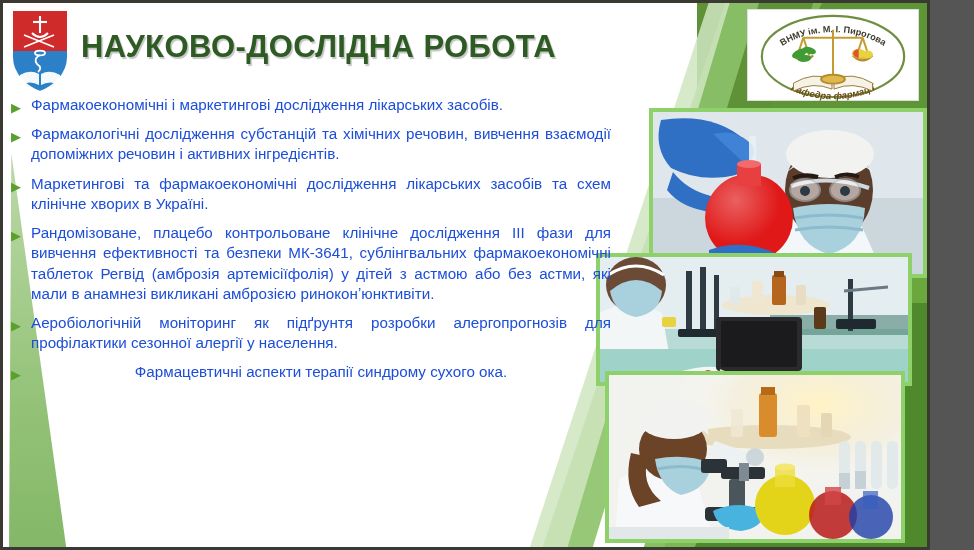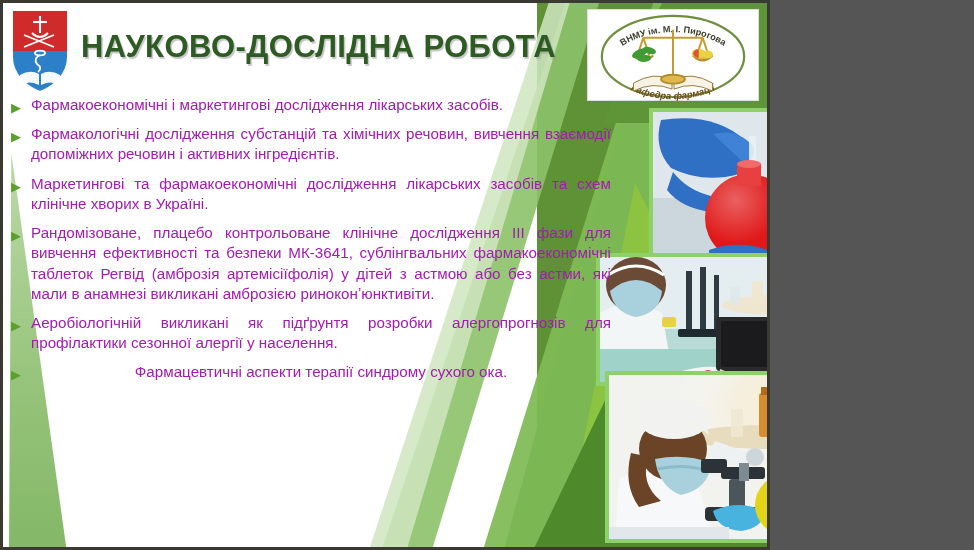--- a/index.html
+++ b/index.html
@@ -1,20 +1,20 @@
 <!DOCTYPE html>
 <html lang="uk"><head>
 <meta charset="utf-8">
 <title>Науково-дослідна робота</title>
 <style>
   html,body{margin:0;padding:0;background:#555;}
   *{box-sizing:border-box;}
   .slide{
     position:relative;
-    width:770px;height:550px;
+    width:930px;height:550px;
     background:#ffffff;
     overflow:hidden;
     font-family:"Liberation Sans","DejaVu Sans",sans-serif;
     border:3px solid #3a3a32;
   }
 
   
   .deco{position:absolute;top:0;right:0;width:420px;height:100%;overflow:hidden;z-index:1;}
   .deco i{position:absolute;display:block;}
 
@@ -79,21 +79,21 @@
     position:absolute;left:8px;top:92px;width:600px;z-index:7;
   }
   .bullet{display:flex;align-items:flex-start;margin-bottom:9px;}
   .bullet .mk{
     flex:0 0 auto;width:16px;margin-top:6px;margin-right:4px;
     color:#5aa02c;font-size:13px;line-height:1;
   }
   .bullet .tx{
     flex:1 1 auto;
     font-size:15.2px;line-height:1.33;
-    color:#a21caf;
+    color:#1d4ed8;
     text-align:justify;
     text-justify:inter-word;
   }
   .bullet:last-child .tx{text-align:center;}
 </style>
 </head>
 <body>
 
 <div class="slide">
 
@@ -359,21 +359,21 @@
     <div class="bullet">
       <span class="mk">▶</span>
       <span class="tx">Маркетингові та фармакоекономічні дослідження лікарських засобів та схем клінічне хворих в Україні.</span>
     </div>
     <div class="bullet">
       <span class="mk">▶</span>
       <span class="tx">Рандомізоване, плацебо контрольоване клінічне дослідження ІІІ фази для вивчення ефективності та безпеки МК-3641, сублінгвальних фармакоекономічні таблеток Регвід (амброзія артемісіїфолія) у дітей з астмою або без астми, які мали в анамнезі викликані амброзією риноконʼюнктивіти.</span>
     </div>
     <div class="bullet">
       <span class="mk">▶</span>
-      <span class="tx">Аеробіологічній викликані як підґрунтя розробки алергопрогнозів для профілактики сезонної алергії у населення.</span>
+      <span class="tx">Аеробіологічній моніторинг як підґрунтя розробки алергопрогнозів для профілактики сезонної алергії у населення.</span>
     </div>
     <div class="bullet">
       <span class="mk">▶</span>
       <span class="tx">Фармацевтичні аспекти терапії синдрому сухого ока.</span>
     </div>
   </div>
 
 </div>
 
 </body></html>

